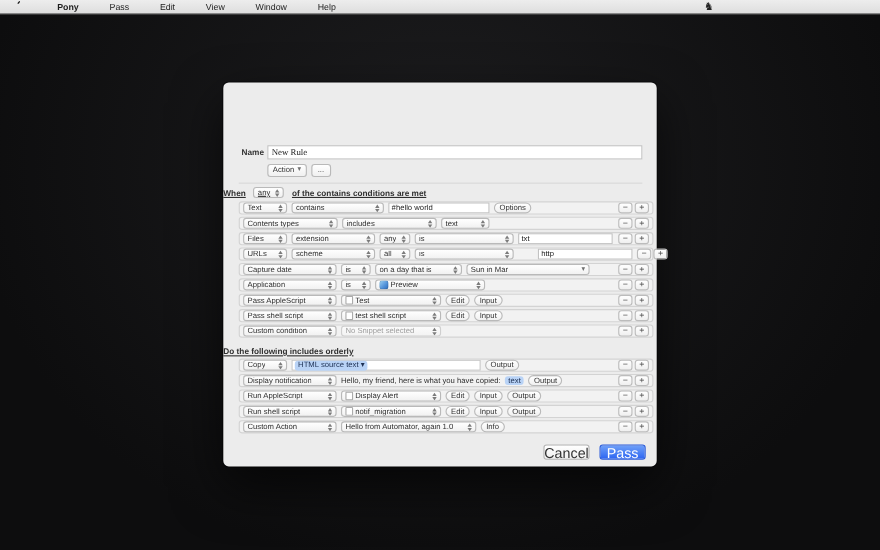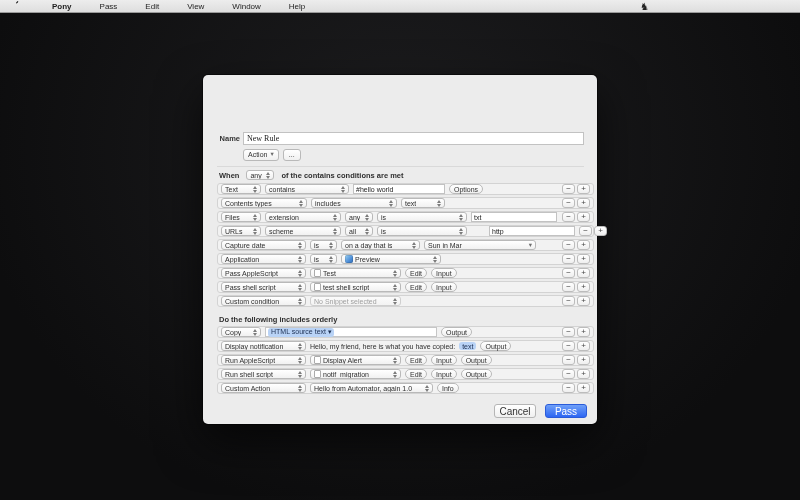--- a/index.html
+++ b/index.html
@@ -81,33 +81,33 @@
   .token-field { display:flex; align-items:center; height:10px; background:#fff;
     border:1px solid #c6c6c6; padding:0 2px; flex:0 0 auto; }
   .row-text { font-size:7px; color:#2e2e2e; white-space:nowrap; }
   .mini-icon { display:inline-block; width:7px; height:8px; margin-right:2px; flex:0 0 auto; }
   .mini-icon.icon-preview { width:8px; height:8px; border-radius:2px;
     background:linear-gradient(135deg,#9ed2f2 0%,#4e8fd8 60%,#2f6bb5 100%);
     box-shadow:inset 0 0 0 0.5px rgba(0,0,0,.2); }
   .mini-icon.icon-script { background:#fff; border:1px solid #ababab; border-radius:1px; }
 
   
-  .sec-header { position:absolute; left:16px; display:flex; align-items:center; gap:7px;
-    font-size:7.5px; font-weight:700; color:#2f2f2f; }
+  .sec-header { position:absolute; left:0; display:flex; align-items:center; gap:7px;
+    font-size:7.5px; font-weight:700; color:#2f2f2f;text-decoration:underline; }
   .rows { position:absolute; left:14px; width:377px; }
   .rule-row { display:flex; align-items:center; gap:4px; height:12px; margin-bottom:2px;
     padding:0 3px; background:#f2f2f2; border:1px solid #d3d3d3; border-radius:3px; }
   .rp-group { margin-left:auto; display:flex; gap:2px; }
   .round-btn { width:13px; height:10px; display:flex; align-items:center; justify-content:center;
     font-size:8px; line-height:1; color:#444; background:linear-gradient(#fff,#efefef);
     border:1px solid #bcbcbc; border-radius:3px; padding:0; font-family:"Liberation Sans",sans-serif; }
 
   
   .footer-btn { position:absolute; bottom:6px; height:14px; display:flex; align-items:center;
-    justify-content:center; font-size:10px; border-radius:3px; }
+    justify-content:center; font-size:13px; border-radius:3px; }
   .cancel { right:61px; width:42px; background:linear-gradient(#ffffff,#f0f0f0);
     border:1px solid #b5b5b5; color:#333; }
   .save { right:10px; width:42px; background:linear-gradient(#6fa0f8,#2d66f2);
     border:1px solid #2a5bd9; color:#fff; }
 </style>
 </head>
 <body>
 
 <div class="desktop"></div>
 

